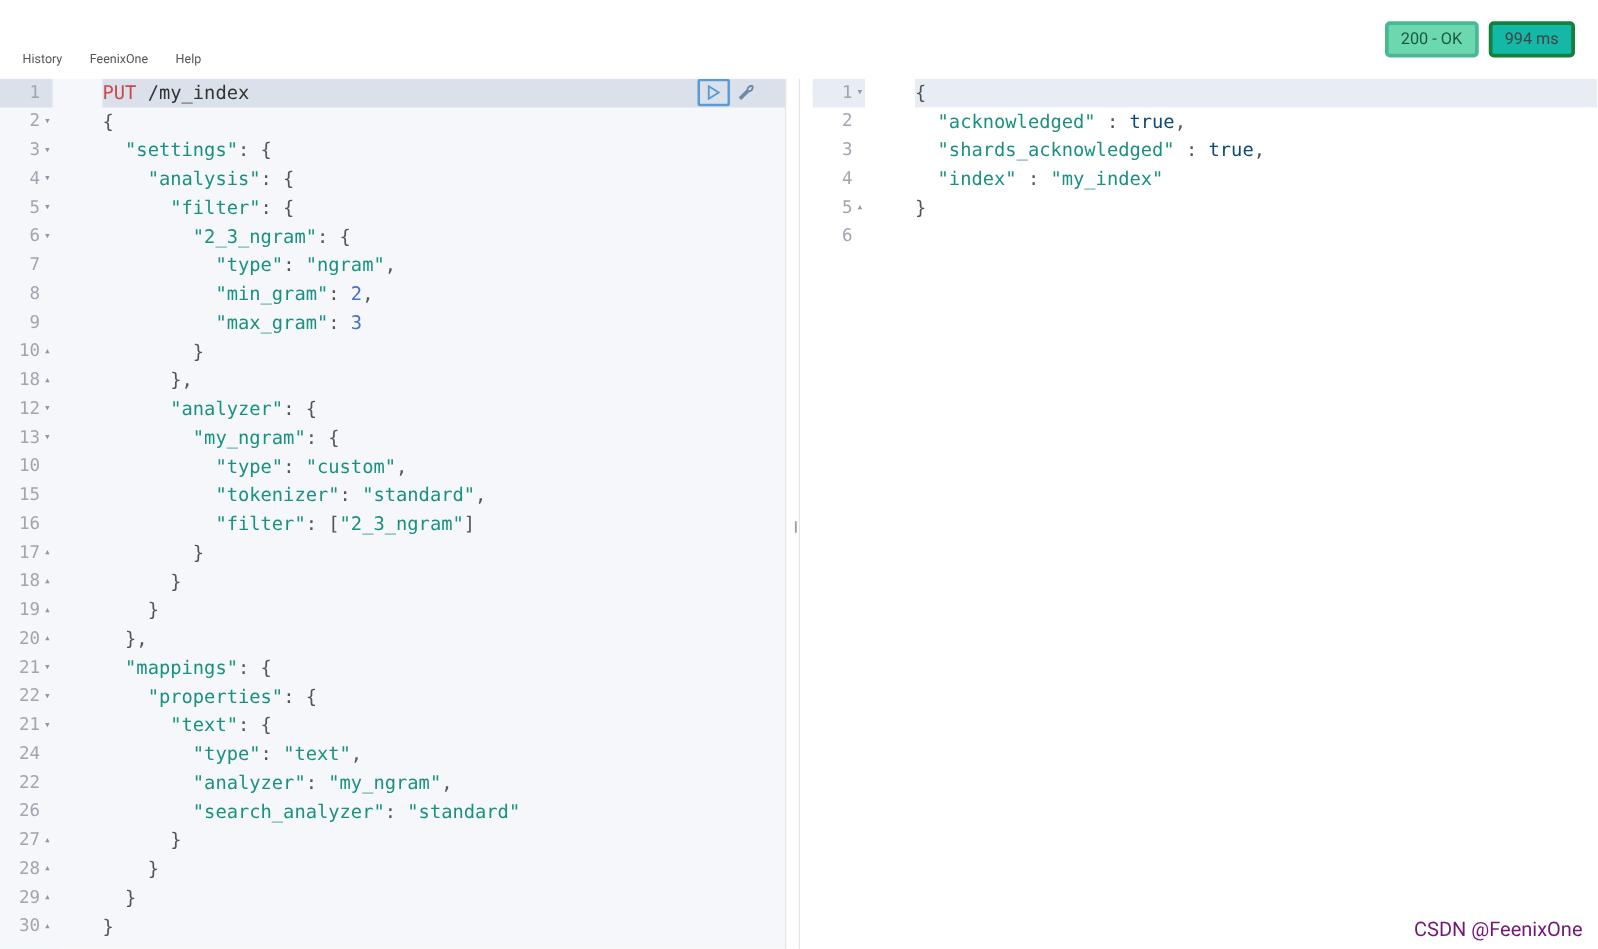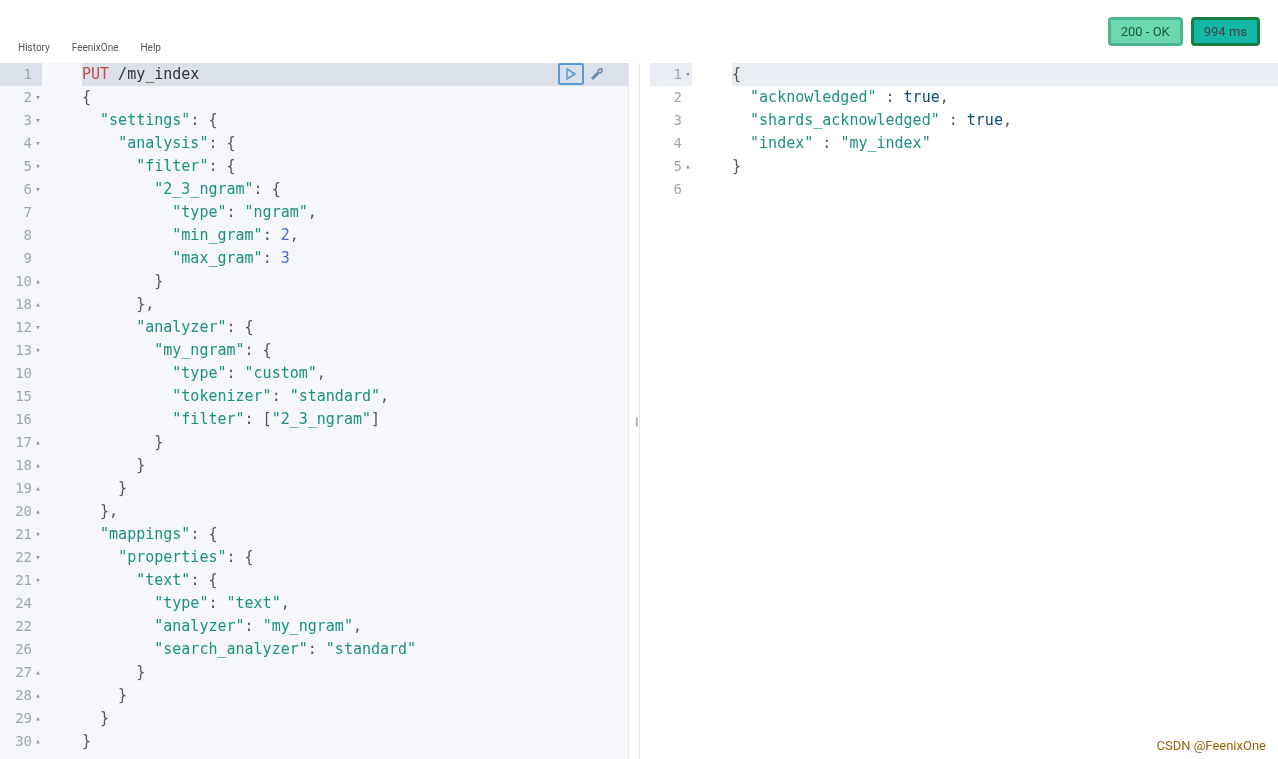--- a/index.html
+++ b/index.html
@@ -115,22 +115,22 @@
   left: -4px;
   transform: translateY(-50%);
   font-size: 11px;
   color: #999;
   letter-spacing: -2px;
 }
 .watermark {
   position: absolute;
   bottom: 6px;
   right: 12px;
-  font-size: 13px;
-  color: #a16207;
+  font-size: 16px;
+  color: #701a75;
   pointer-events: none;
 }
 </style>
 </head>
 <body>
 
 <div class="menu-bar">
   <div class="menu-left">
     <span class="menu-item">History</span>
     <span class="menu-item">FeenixOne</span>

